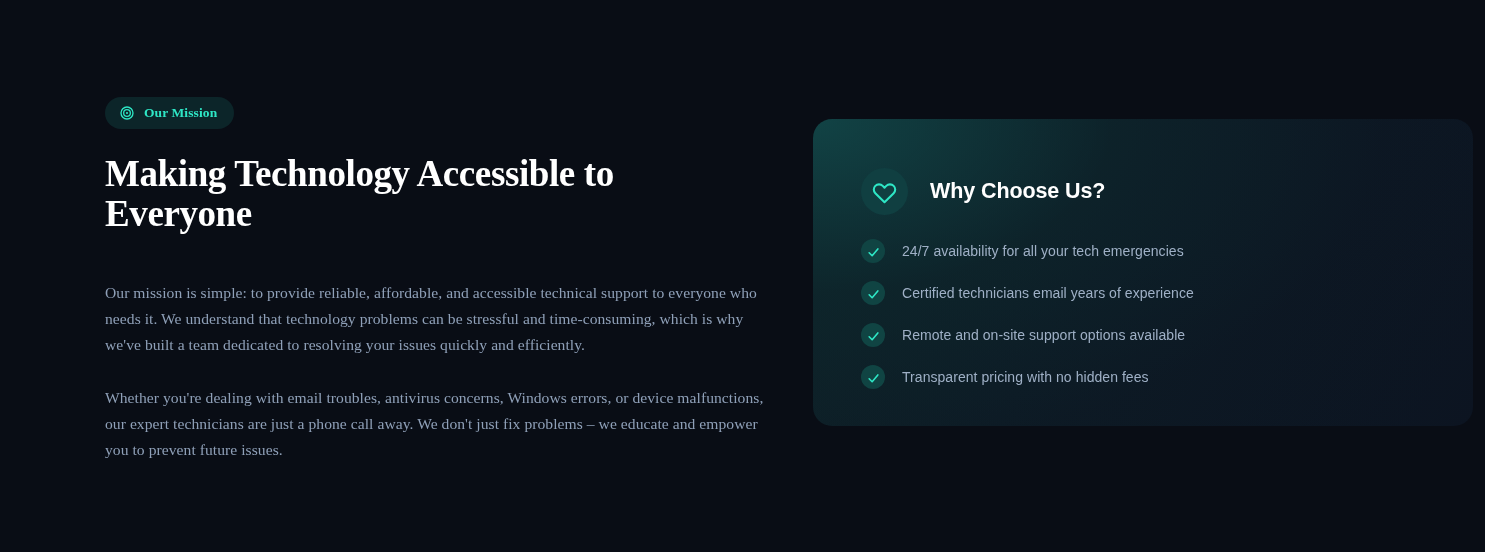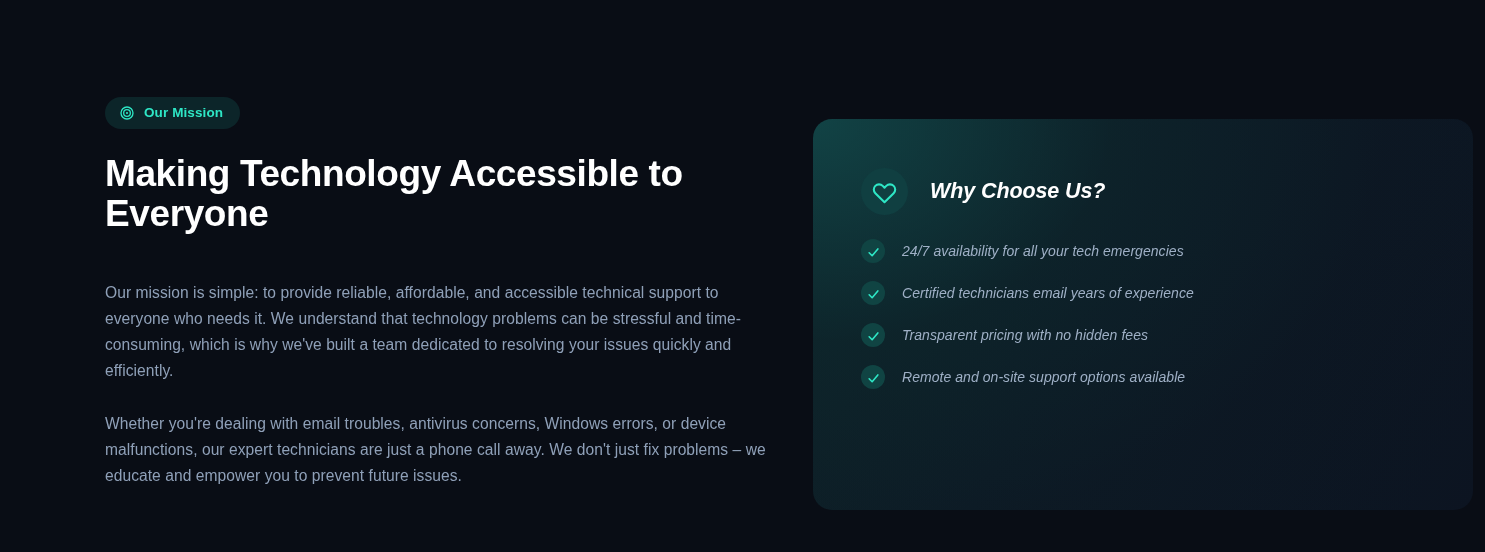--- a/index.html
+++ b/index.html
@@ -13,20 +13,21 @@
     position:relative;
     width:1485px; height:552px;
     background:#090d15;
   }
 
   
   .left-col {
     position:absolute;
     left:105px; top:97px;
     width:670px;
+    font-family:Liberation Serif, serif;
   }
 
   .badge {
     display:inline-flex;
     align-items:center;
     gap:9px;
     height:32px;
     padding:0 17px 0 14px;
     border-radius:999px;
     background:#0c2529;
@@ -58,27 +59,26 @@
     line-height:26px;
     color:#8fa0b8;
     letter-spacing:.05px;
   }
   .para + .para { margin-top:27px; }
 
   
   .card {
     position:absolute;
     left:813px; top:119px;
-    width:660px; height:391px;
+    width:660px; height:307px;
     border-radius:19px;
     background:
       radial-gradient(120% 150% at 0% 0%, rgba(18,72,74,0.85) 0%, rgba(13,38,44,0.55) 38%, rgba(12,20,33,0.2) 72%),
       linear-gradient(118deg, #0e262a 0%, #0d1c26 42%, #0c1421 100%);
     overflow:hidden;
-    font-style:italic;
   }
 
   .card-head {
     position:absolute;
     left:48px; top:49px;
     display:flex;
     align-items:center;
     gap:22px;
   }
   .heart-circle {
@@ -195,31 +195,31 @@
       </li>
 
       <li class="feature-item">
         <span class="check-circle">
           <span class="check-icon">
             <svg viewBox="0 0 24 24" width="13" height="13" fill="none" stroke="#2ee6c5" stroke-width="3" stroke-linecap="round" stroke-linejoin="round">
               <path d="M4 12.5 9.5 18 20 5.5"></path>
             </svg>
           </span>
         </span>
+        <span class="feature-text">Remote and on-site support options available</span>
+      </li>
+
+      <li class="feature-item">
+        <span class="check-circle">
+          <span class="check-icon">
+            <svg viewBox="0 0 24 24" width="13" height="13" fill="none" stroke="#2ee6c5" stroke-width="3" stroke-linecap="round" stroke-linejoin="round">
+              <path d="M4 12.5 9.5 18 20 5.5"></path>
+            </svg>
+          </span>
+        </span>
         <span class="feature-text">Transparent pricing with no hidden fees</span>
       </li>
 
-      <li class="feature-item">
-        <span class="check-circle">
-          <span class="check-icon">
-            <svg viewBox="0 0 24 24" width="13" height="13" fill="none" stroke="#2ee6c5" stroke-width="3" stroke-linecap="round" stroke-linejoin="round">
-              <path d="M4 12.5 9.5 18 20 5.5"></path>
-            </svg>
-          </span>
-        </span>
-        <span class="feature-text">Remote and on-site support options available</span>
-      </li>
-
     </ul>
 
   </div>
 
 </div>
 
 </body></html>

